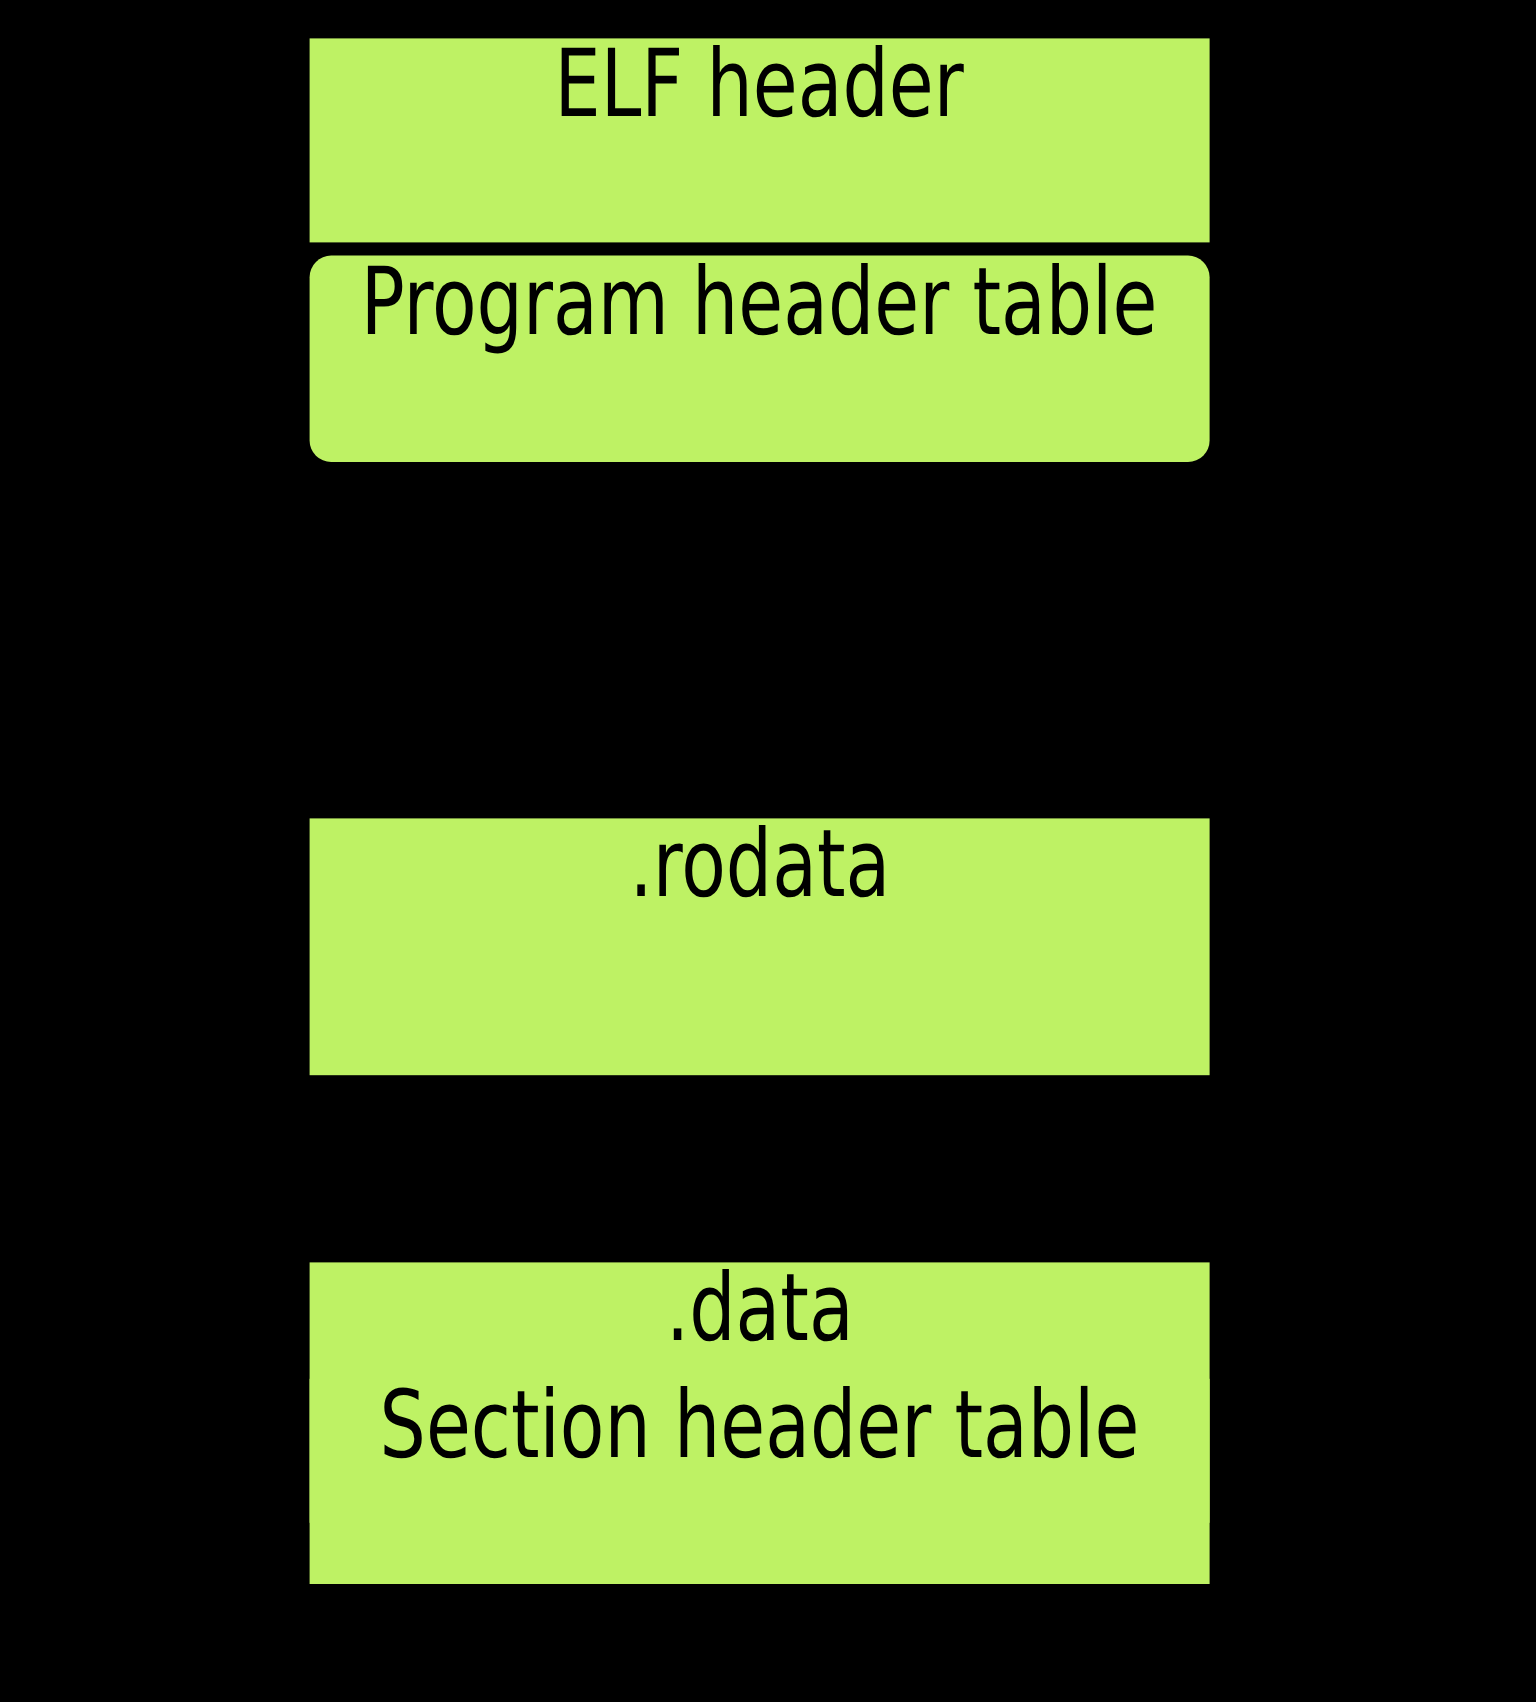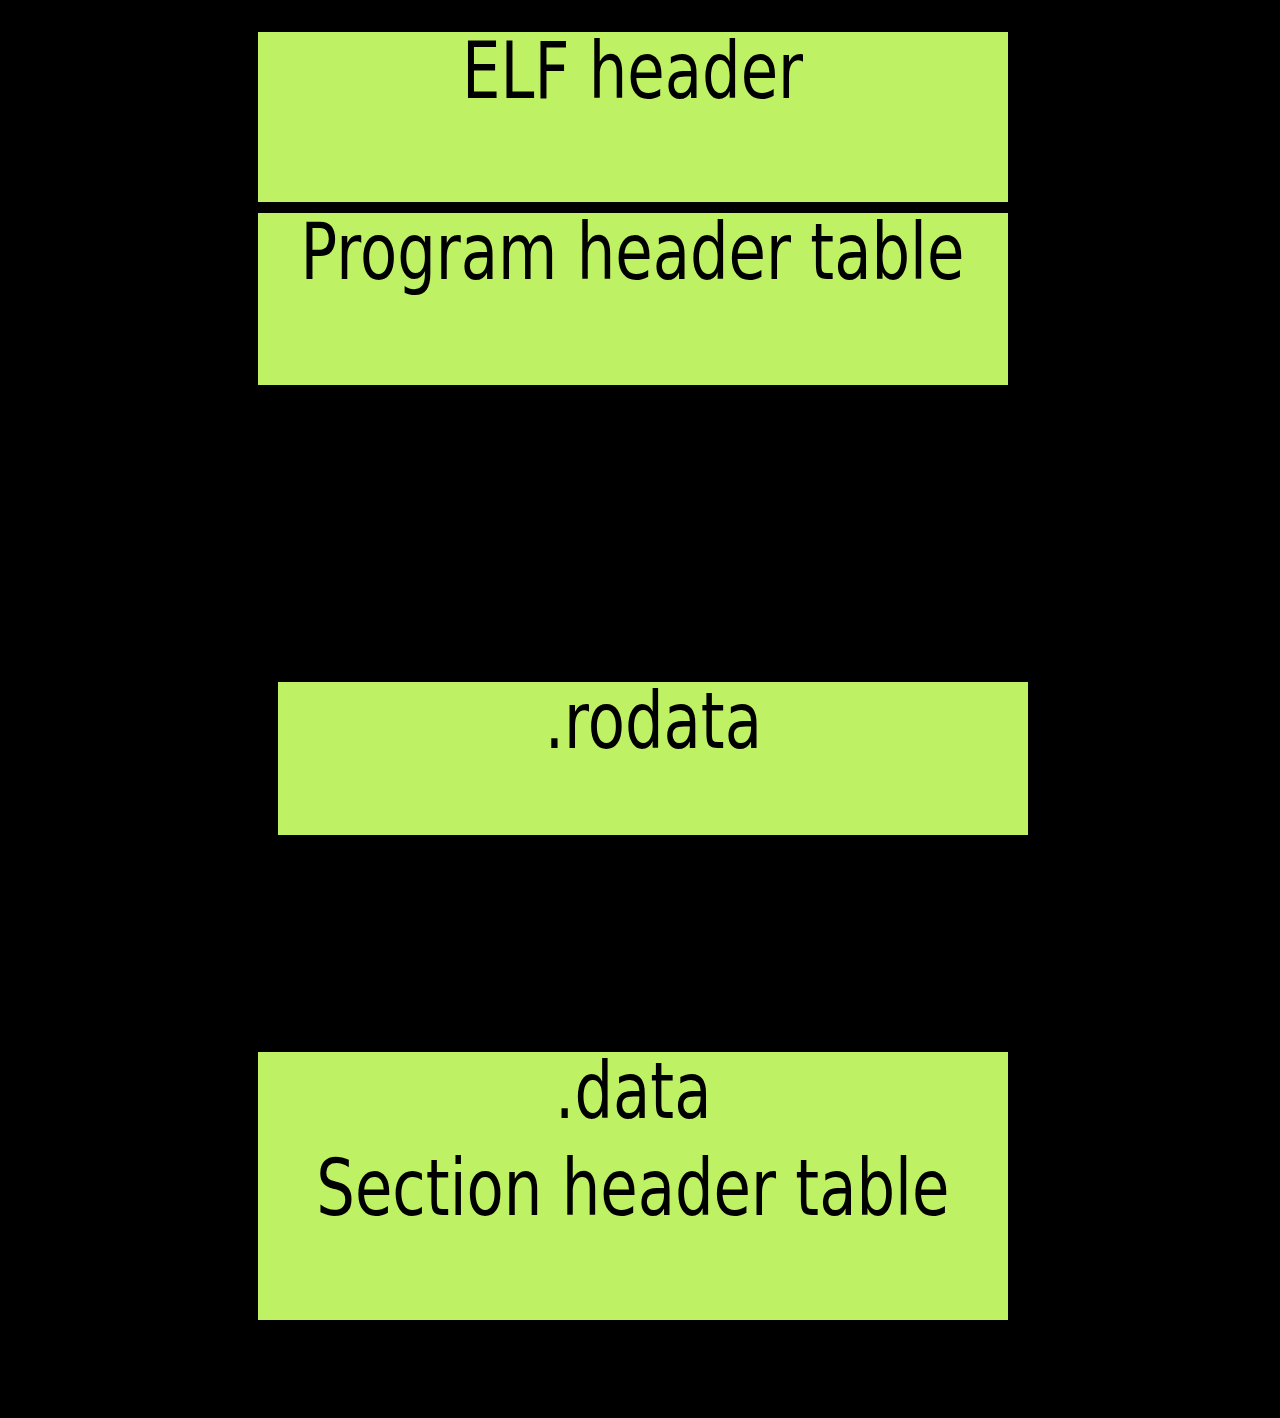--- a/index.html
+++ b/index.html
@@ -29,23 +29,23 @@
     display: inline-block;
     transform: scaleX(0.78);
     transform-origin: 50% 50%;
     font-size: 78px;
     line-height: 1;
     color: #000000;
     white-space: nowrap;
     padding-bottom: 6px; 
   }
   .box-elf-header        { top: 32px;   height: 170px; }
-  .box-program-header    { top: 213px;  height: 172px; }
+  .box-program-header    { top: 213px;  height: 172px; border-radius: 18px; }
   .box-text-section      { top: 397px;  height: 275px; }
-  .box-rodata-section    { top: 682px;  height: 153px; margin-left: 20px; }
+  .box-rodata-section    { top: 682px;  height: 214px; }
   .box-data-section      { top: 1052px; height: 217px; }
   .box-section-header    { top: 1149px; height: 171px; }
 </style>
 </head>
 <body>
 
 <div class="canvas">
 
   <div class="box box-elf-header">
     <span class="box-label">ELF header</span>

